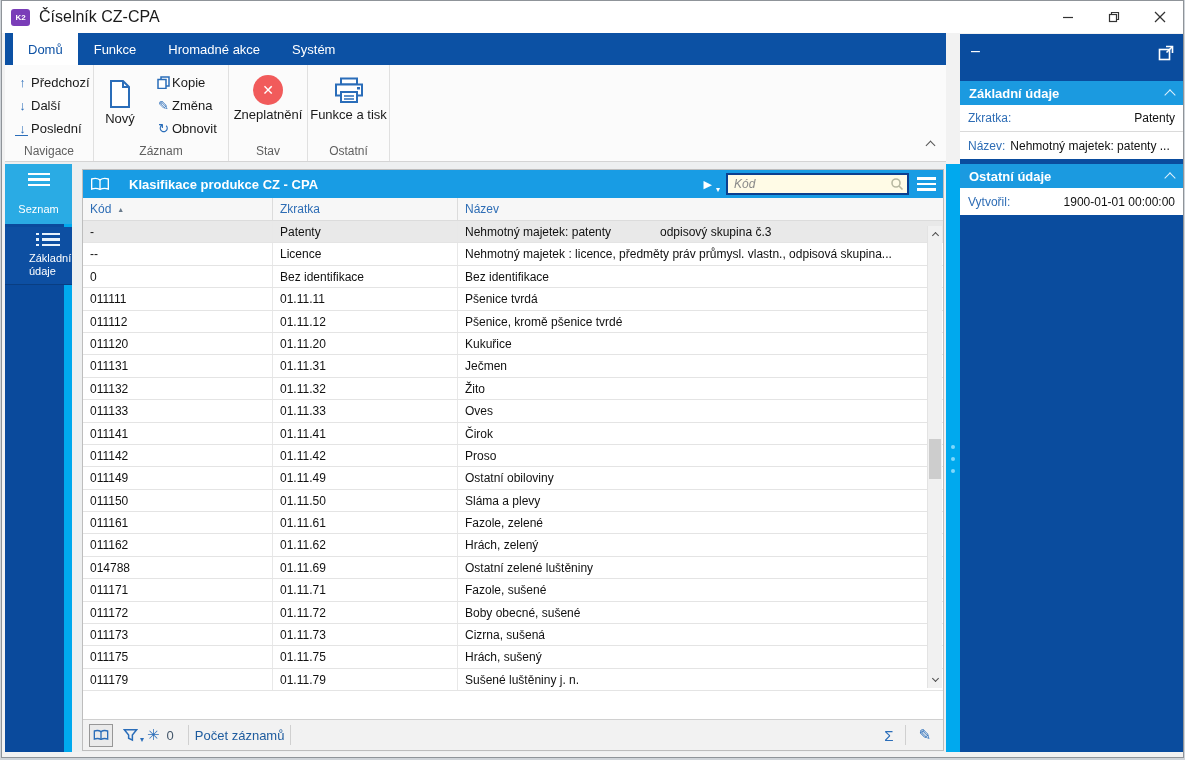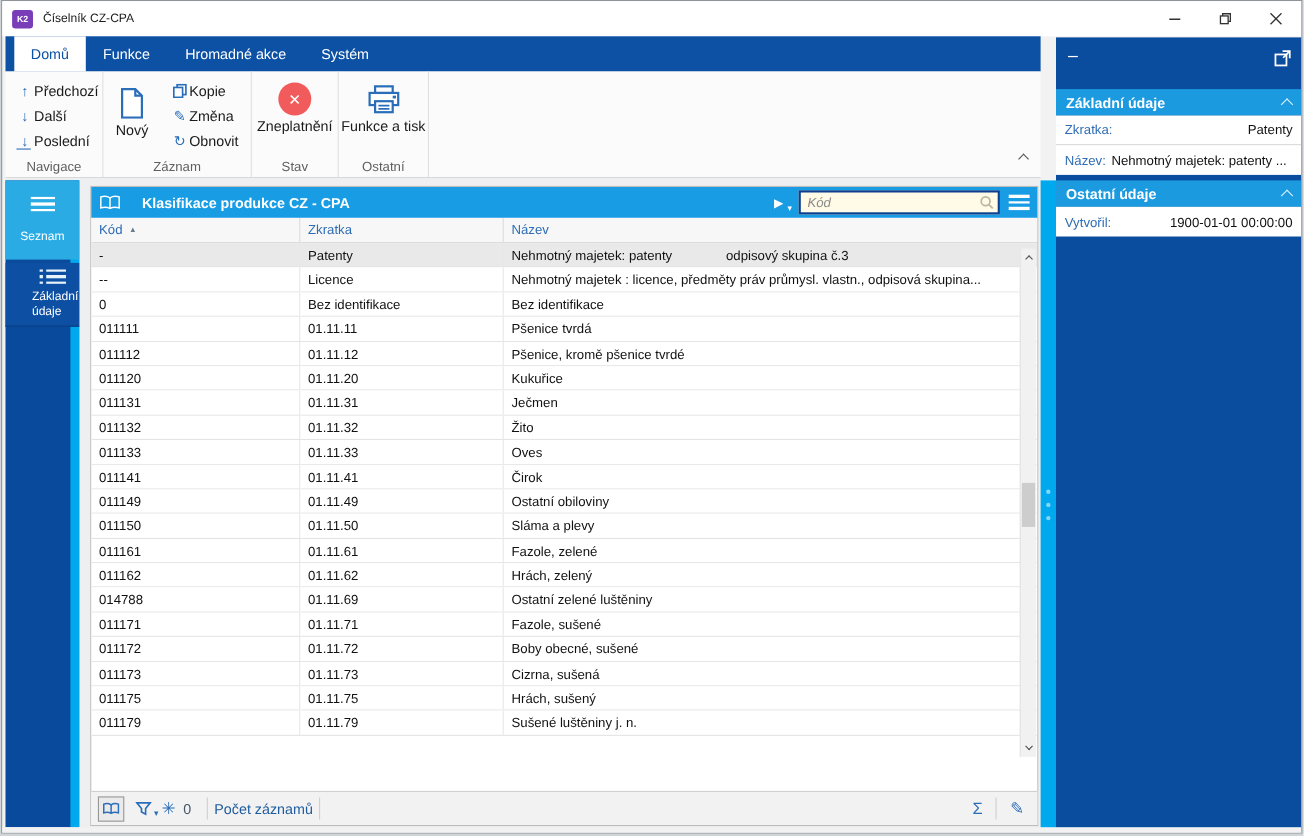--- a/index.html
+++ b/index.html
@@ -2,21 +2,21 @@
 <html><head>
 <meta charset="utf-8">
 <style>
   html,body{margin:0;padding:0;background:#cfd4d9;font-family:"Liberation Sans","DejaVu Sans",sans-serif;}
   *{box-sizing:border-box;}
   .window{position:relative;width:1183px;height:758px;margin:0 auto;border:1px solid #8f9499;background:#f2f2f2;overflow:hidden;}
 
   
   .titlebar{position:absolute;top:0;left:0;right:0;height:32px;background:#ffffff;display:flex;align-items:center;}
   .k2logo{width:19px;height:17px;margin-left:9px;background:#7a3db8;border-radius:3px;color:#fff;font-size:8px;font-weight:bold;display:flex;align-items:center;justify-content:center;}
-  .wtitle{margin-left:9px;font-size:11px;color:#1a1a1a;}
+  .wtitle{margin-left:9px;font-size:16px;color:#1a1a1a;}
   .wcontrols{margin-left:auto;display:flex;height:100%;}
   .wbtn{width:46px;height:100%;display:flex;align-items:center;justify-content:center;color:#333;}
   .wbtn svg{stroke:#333;fill:none;stroke-width:1.2;}
 
   
   .tabbar{position:absolute;top:32px;left:3px;width:941px;height:32px;background:#0c51a4;display:flex;align-items:stretch;}
   .tab{display:flex;align-items:center;padding:0 16px;color:#ffffff;font-size:13px;}
   .tab.active{background:#ffffff;color:#0c51a4;margin-left:8px;padding:0 15px;}
 
   
@@ -44,21 +44,21 @@
   
   .content{position:absolute;top:161px;left:3px;width:941px;height:592px;background:#edeff0;}
   .splitter{position:absolute;top:163px;left:944px;width:14px;height:590px;background:#00a9ee;display:flex;flex-direction:column;align-items:center;justify-content:center;gap:8px;}
   .splitter i{width:4px;height:4px;border-radius:50%;background:#7fd8fb;}
   .bottomstrip{position:absolute;left:0;right:0;bottom:0;height:5px;background:#f2f2f2;}
 
   
   .rail{position:absolute;left:0;top:2px;width:67px;height:588px;background:#0a4a9c;}
   .rail::after{content:"";position:absolute;right:0;top:0;bottom:0;width:8px;background:#00a9ee;}
   .rail-item{position:relative;z-index:2;width:100%;display:flex;flex-direction:column;justify-content:center;color:#fff;font-size:11px;cursor:pointer;}
-  .ri-seznam{height:72px;background:#2aabe4;align-items:center;gap:17px;}
+  .ri-seznam{height:60px;background:#2aabe4;align-items:center;gap:17px;}
   .ri-zakladni{height:58px;background:#0d4fa2;margin-top:3px;padding-left:24px;gap:6px;border-bottom:1px solid #093e82;}
   .hamb{display:flex;flex-direction:column;gap:3px;}
   .hamb i{display:block;width:22px;height:2.4px;background:#fff;}
   .listicon{display:flex;flex-direction:column;gap:3px;padding-left:13px;}
   .listicon i{display:block;width:18px;height:2.2px;background:#e8f3fc;position:relative;}
   .listicon i::before{content:"";position:absolute;left:-6px;top:0;width:2.5px;height:2.2px;background:#e8f3fc;}
   .ri-label2{line-height:13px;}
 
   
   .panel{position:absolute;left:77px;top:7px;width:862px;height:582px;border:1px solid #bdbdbd;background:#fff;display:flex;flex-direction:column;}
@@ -353,20 +353,25 @@
               <div class="tcell c1"><span>011133</span></div>
               <div class="tcell c2"><span>01.11.33</span></div>
               <div class="tcell c3"><span>Oves</span></div>
             </div>
             <div class="trow">
               <div class="tcell c1"><span>011141</span></div>
               <div class="tcell c2"><span>01.11.41</span></div>
               <div class="tcell c3"><span>Čirok</span></div>
             </div>
             <div class="trow">
+              <div class="tcell c1"><span>011142</span></div>
+              <div class="tcell c2"><span>01.11.42</span></div>
+              <div class="tcell c3"><span>Proso</span></div>
+            </div>
+            <div class="trow">
               <div class="tcell c1"><span>011149</span></div>
               <div class="tcell c2"><span>01.11.49</span></div>
               <div class="tcell c3"><span>Ostatní obiloviny</span></div>
             </div>
             <div class="trow">
               <div class="tcell c1"><span>011150</span></div>
               <div class="tcell c2"><span>01.11.50</span></div>
               <div class="tcell c3"><span>Sláma a plevy</span></div>
             </div>
             <div class="trow">

